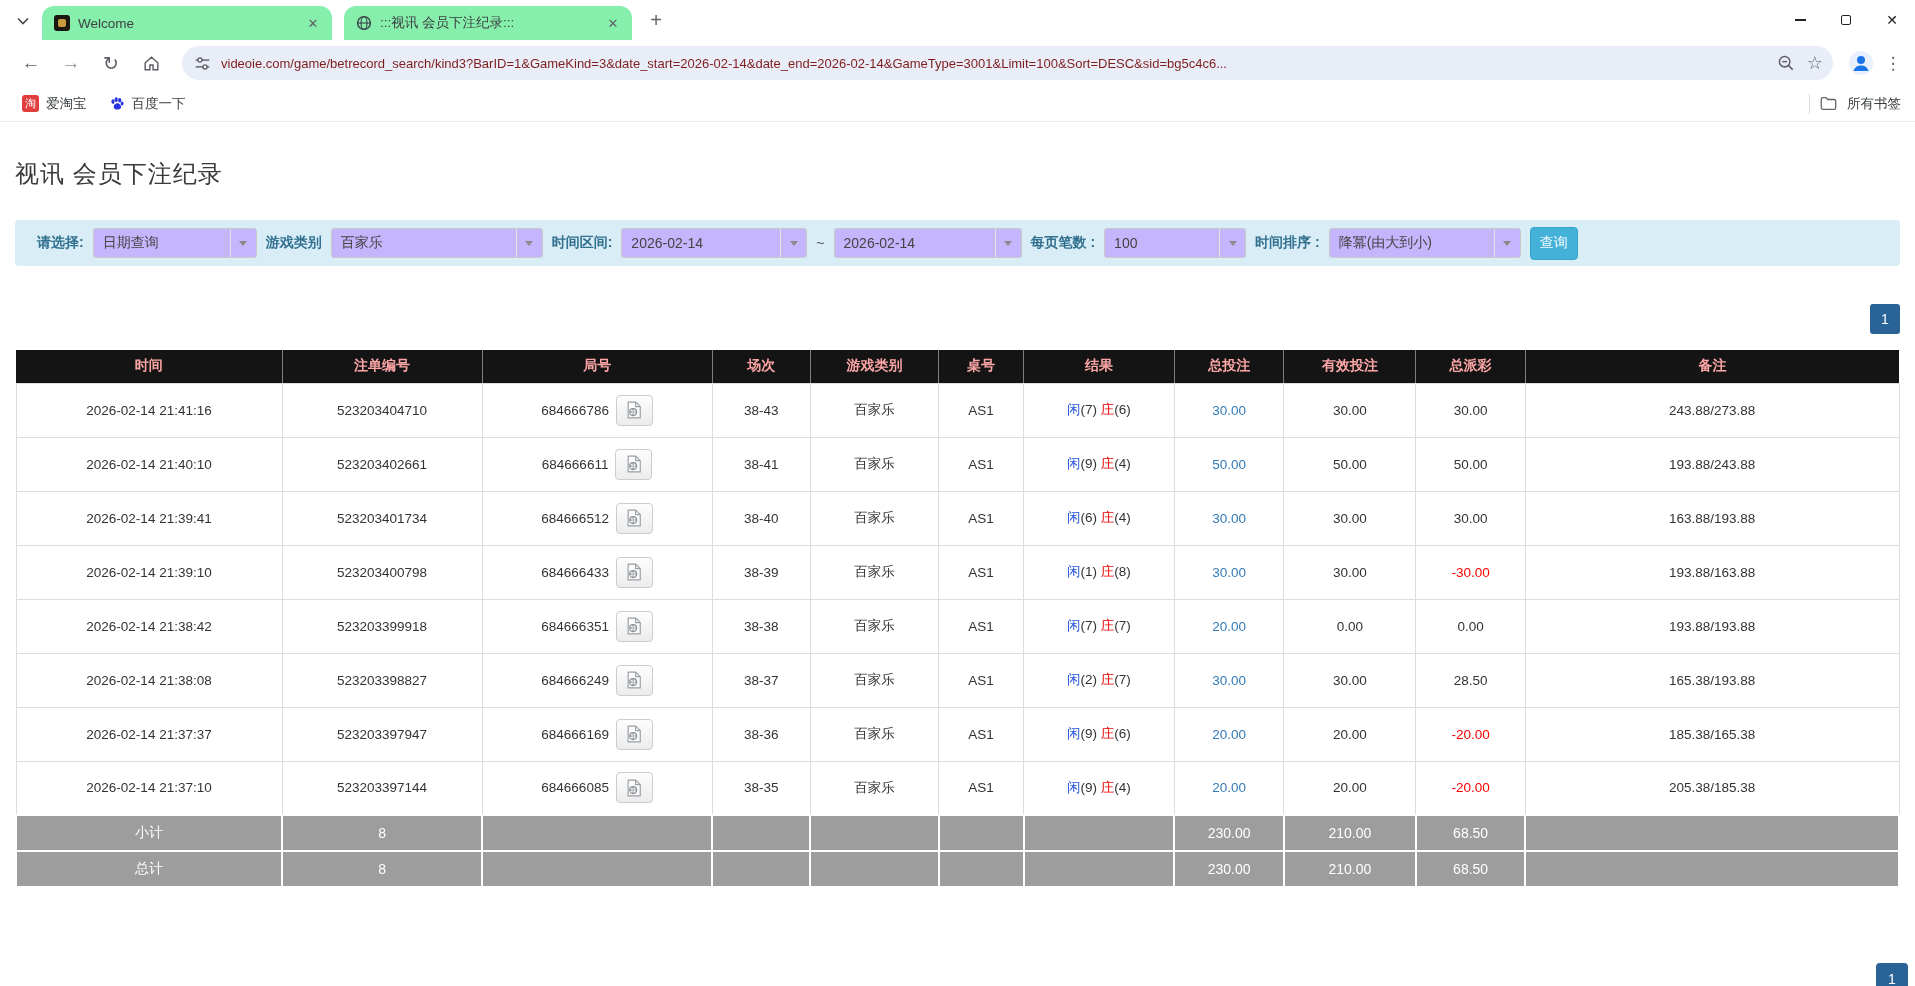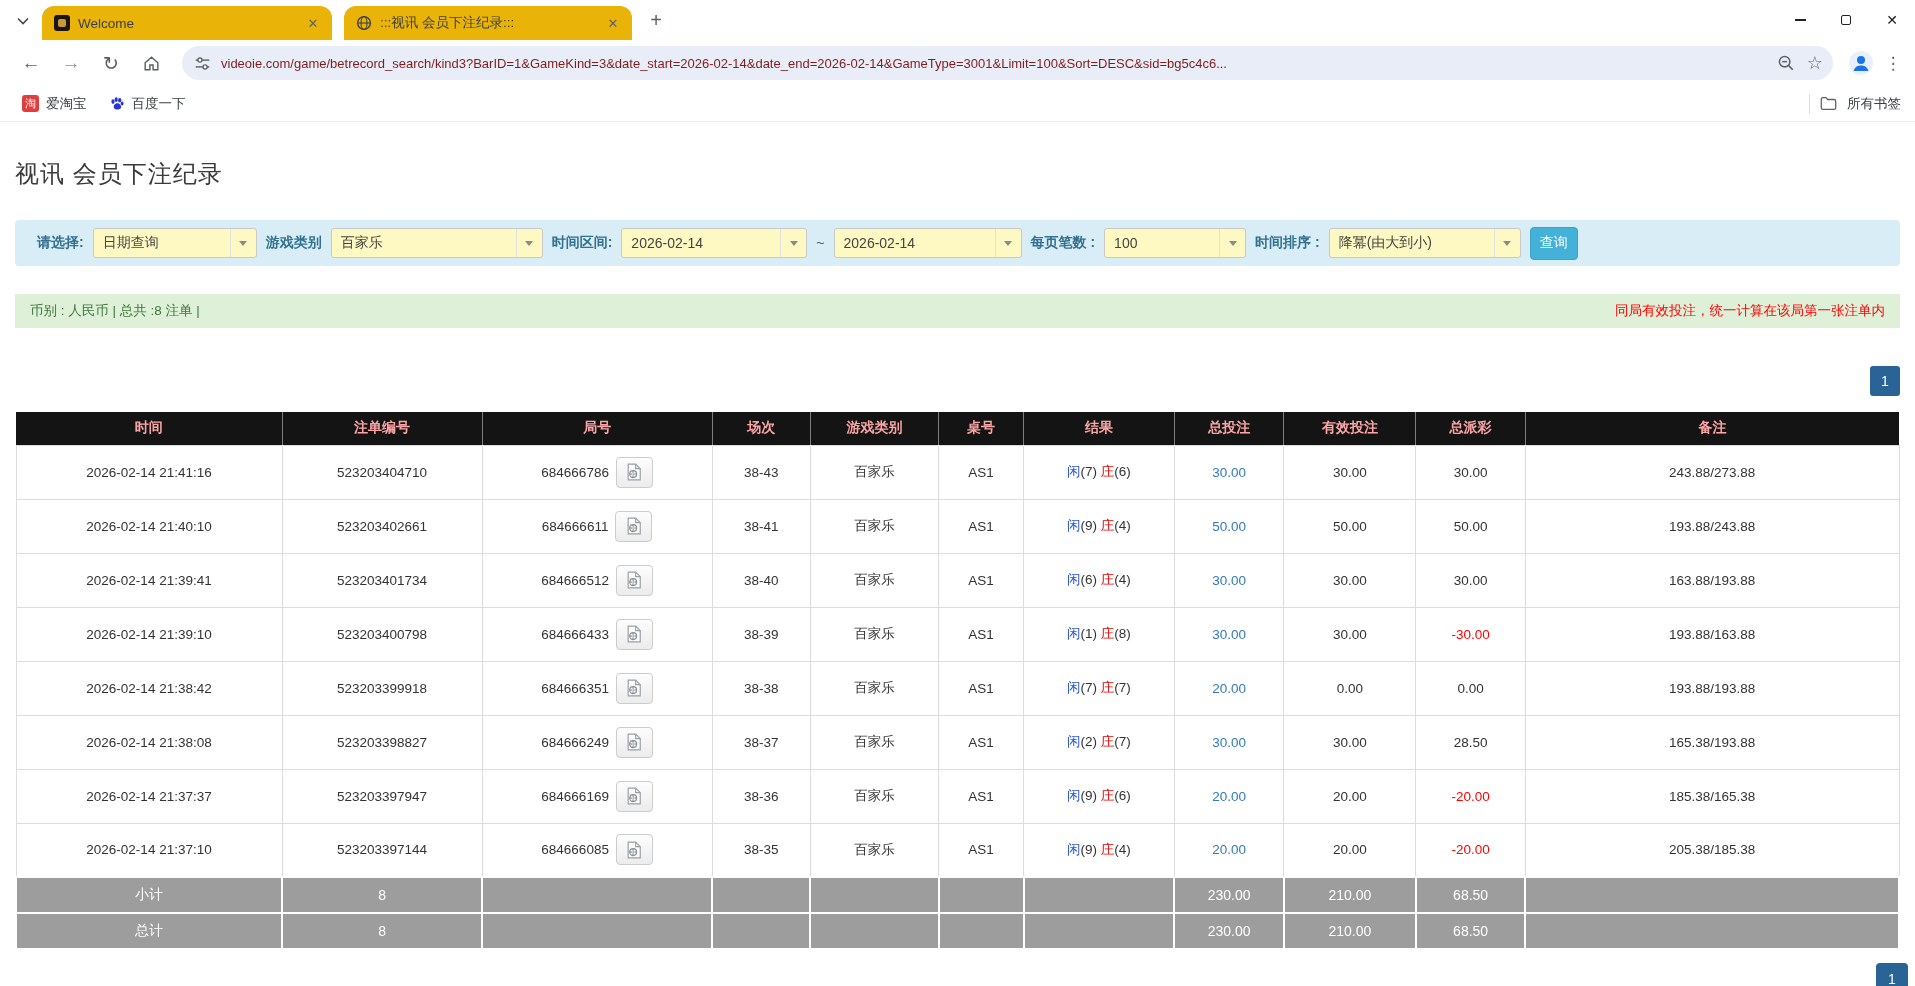--- a/index.html
+++ b/index.html
@@ -2,21 +2,21 @@
 <html><head>
 <meta charset="utf-8">
 <style>
   * { margin:0; padding:0; box-sizing:border-box; }
   html,body { width:1915px; height:986px; overflow:hidden; background:#fff;
     font-family:"Liberation Sans","DejaVu Sans",sans-serif; }
 
   
   .titlebar { height:40px; background:#fff; display:flex; align-items:flex-end; position:relative; }
   .tab-search { width:30px; height:28px; margin:0 4px 5px 8px; display:flex; align-items:center; justify-content:center; color:#45494d; font-size:13px; border-radius:50%; }
-  .tab { height:34px; display:flex; align-items:center; gap:8px; background:#eab308; border-radius:12px 12px 0 0; padding:0 10px 0 12px; min-width:0; }
+  .tab { height:34px; display:flex; align-items:center; gap:8px; background:#86efac; border-radius:12px 12px 0 0; padding:0 10px 0 12px; min-width:0; }
   .tab.first { width:290px; margin-right:12px; }
   .tab.active { width:288px; }
   .tab-label { font-size:13.5px; color:#3c4043; white-space:nowrap; overflow:hidden; text-overflow:ellipsis; flex:1; }
   .tab-close { color:#5f6368; font-size:13px; width:18px; height:18px; display:flex; align-items:center; justify-content:center; border-radius:50%; }
   .favicon1 { width:16px; height:16px; background:#1b1710; border-radius:3px; position:relative; flex:0 0 16px; }
   .favicon1::after { content:""; position:absolute; left:4px; top:4px; width:8px; height:8px; background:#c99a3c; border-radius:2px; }
   .newtab-btn { width:28px; height:28px; margin:0 0 6px 10px; font-size:20px; color:#5f6368; display:flex; align-items:center; justify-content:center; }
   .win-controls { position:absolute; right:0; top:0; height:40px; display:flex; align-items:center; }
   .win-btn { width:46px; height:40px; display:flex; align-items:center; justify-content:center; color:#202124; }
   .win-min { width:11px; height:1.4px; background:#202124; display:inline-block; }
@@ -39,21 +39,21 @@
   .taobao-ico { width:17px; height:17px; background:#e23d3d; border-radius:3px; color:#fff; font-size:11px; display:flex; align-items:center; justify-content:center; }
   .bm-right { margin-left:auto; display:flex; align-items:center; gap:10px; }
   .bm-divider { width:1px; height:20px; background:#dadce0; }
 
   
   .content { background:#fff; height:864px; position:relative; padding:0 15px; }
   .page-title { font-size:24px; font-weight:400; color:#3a3a3a; padding-top:36px; letter-spacing:1px; }
 
   .filter-panel { margin-top:30px; height:46px; background:#d9edf7; border-radius:4px; display:flex; align-items:center; padding:0 22px; gap:9px; font-size:14px; }
   .f-label { color:#31708f; font-weight:bold; white-space:nowrap; }
-  .sel { background:#fef9c3; border:1px solid #c9c9c9; border-radius:3px; height:30px; display:flex; align-items:center; overflow:hidden; }
+  .sel { background:#c4b5fd; border:1px solid #c9c9c9; border-radius:3px; height:30px; display:flex; align-items:center; overflow:hidden; }
   .sel-text { flex:1; padding:0 9px; font-size:14px; color:#444; white-space:nowrap; }
   .sel-caret-box { width:26px; height:100%; border-left:1px solid #e2e2e2; display:flex; align-items:center; justify-content:center; }
   .caret { width:0; height:0; border-left:4.5px solid transparent; border-right:4.5px solid transparent; border-top:5.5px solid #8a8a8a; }
   .w1{width:164px}.w2{width:212px}.w3{width:186px}.w4{width:188px}.w5{width:142px}.w6{width:192px}
   .tilde { color:#555; }
   .search-btn { width:48px; height:33px; background:#43b1d8; border:1px solid #36a5cc; border-radius:4px; color:#fff; font-size:14px; display:flex; align-items:center; justify-content:center; }
 
   .summary-bar { margin-top:28px; height:34px; background:#dff0d8; display:flex; align-items:center; justify-content:space-between; padding:0 15px; font-size:13.5px; }
   .summary-left { color:#3c763d; }
   .summary-right { color:#ff0000; }
@@ -231,24 +231,20 @@
     <div class="sel w6">
       <span class="sel-text">降冪(由大到小)</span>
       <span class="sel-caret-box">
           <span class="caret"></span>
         </span>
     </div>
 
     <button class="search-btn">查询</button>
   </div>
 
-  <div class="summary-bar">
-    <span class="summary-left">币别 : 人民币 | 总共 :8 注单 |</span>
-    <span class="summary-right">同局有效投注，统一计算在该局第一张注单内</span>
-  </div>
 
   <div class="pager-row">
     <div class="page-btn">1</div>
   </div>
 
   <table>
     <colgroup>
       <col style="width:14.1%">
         <col style="width:10.6%">
         <col style="width:12.2%">

